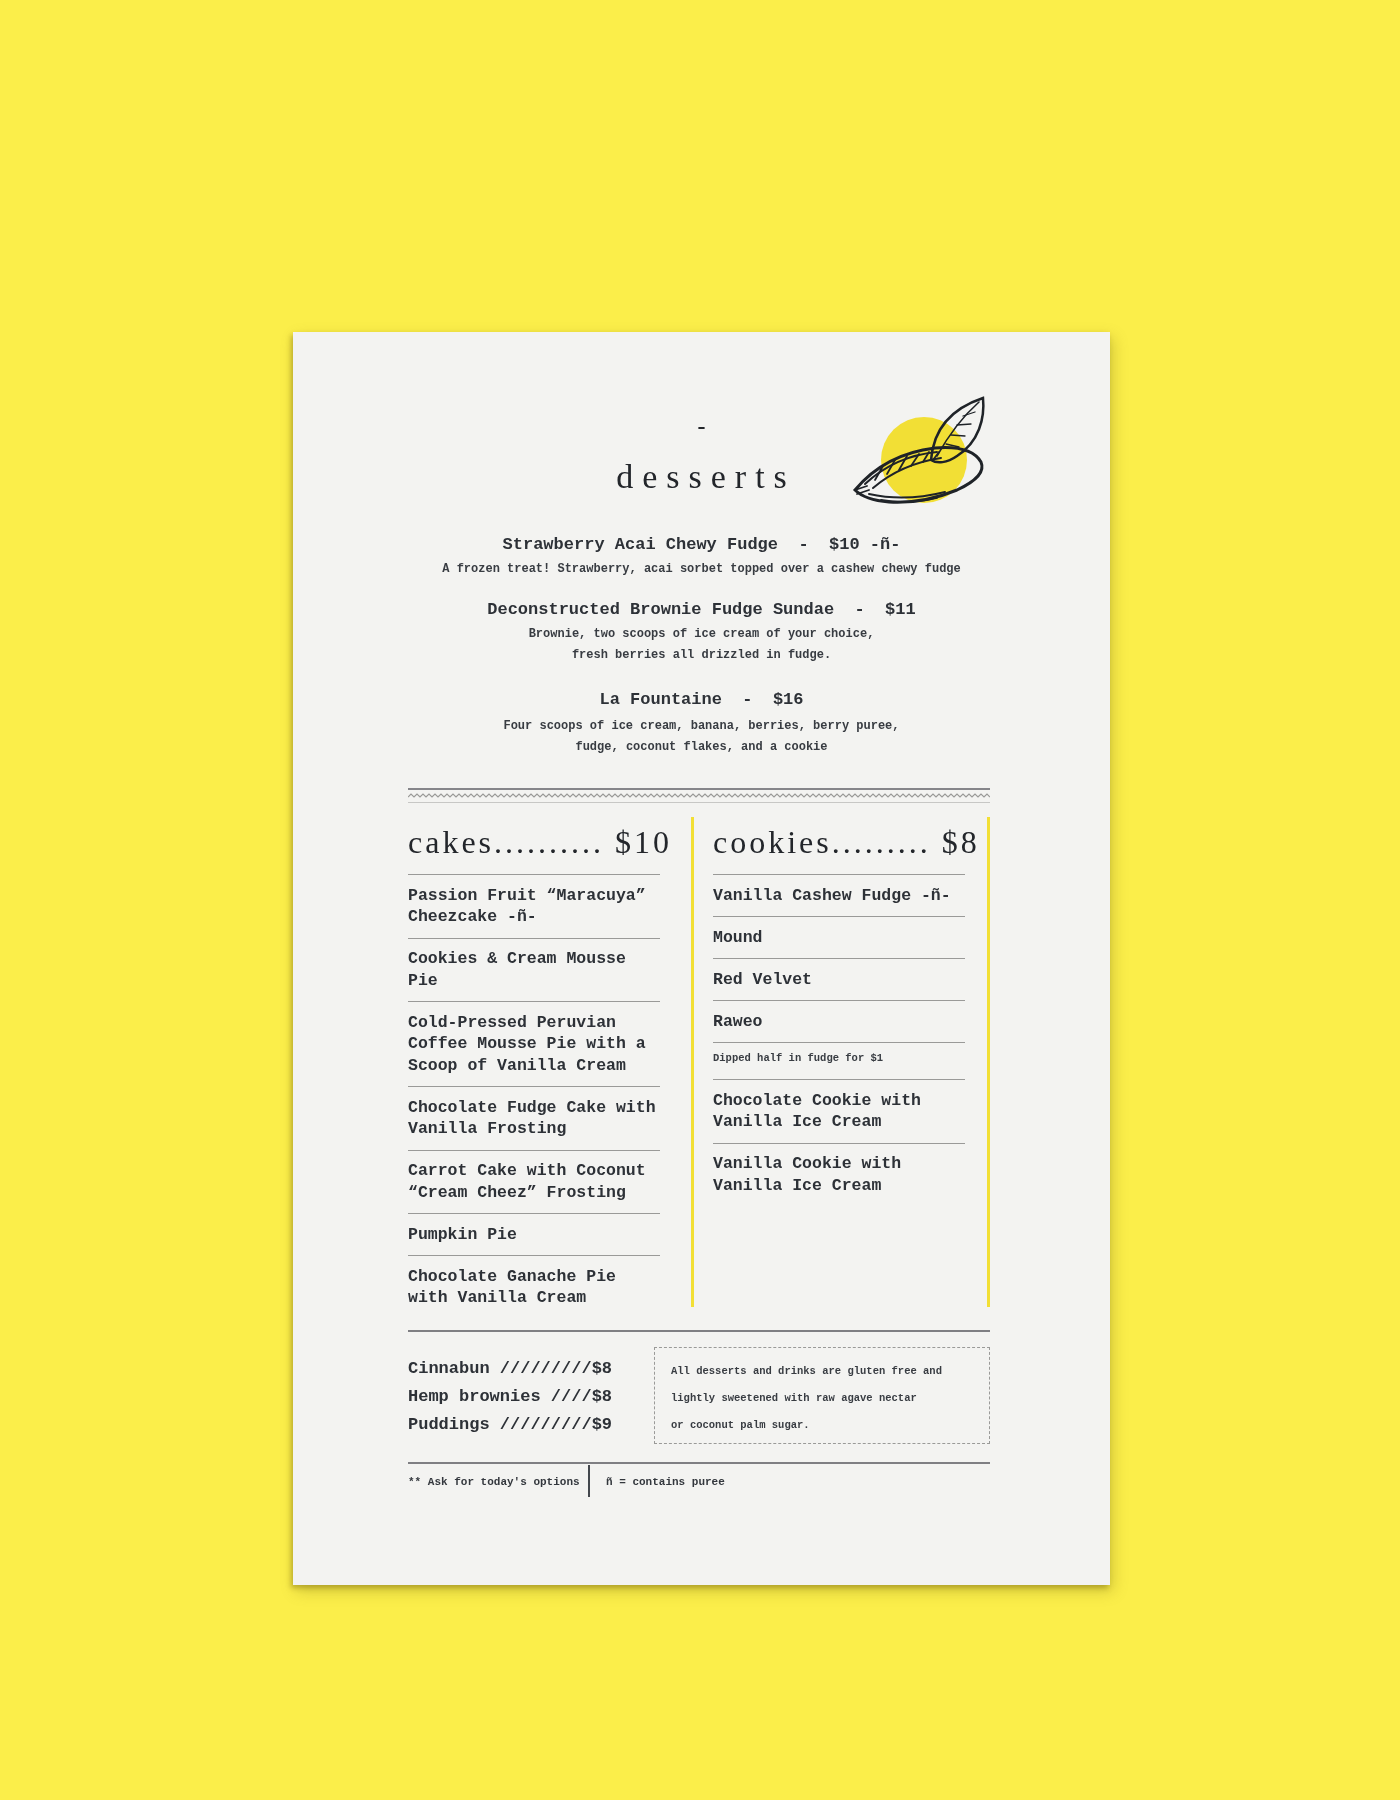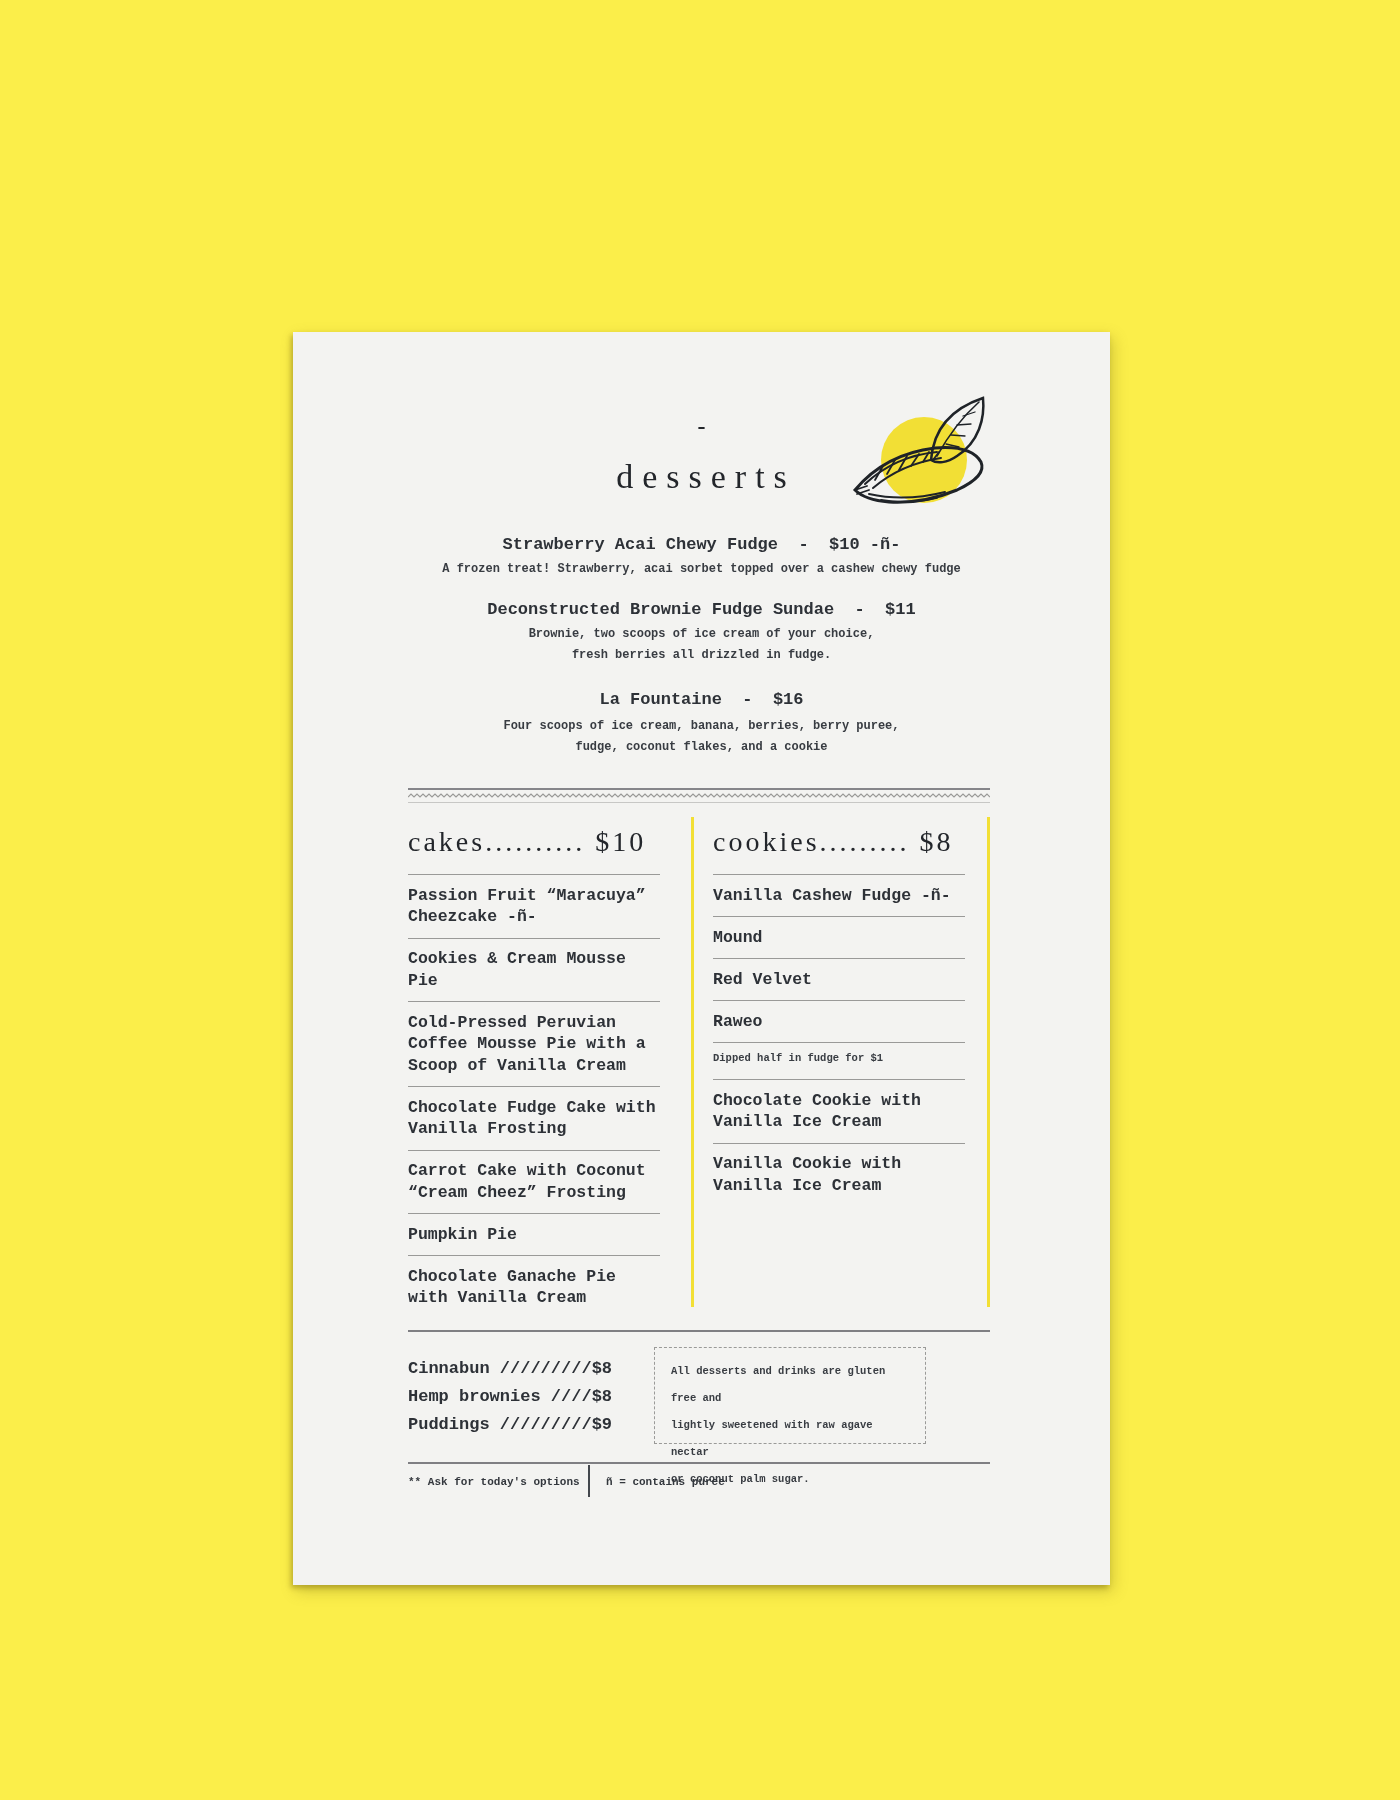--- a/index.html
+++ b/index.html
@@ -28,41 +28,41 @@
   
   .divider{left:115px;top:456px;width:582px;}
   .div-line{border-top:2.5px solid #85858a;}
   .div-zig{display:block;margin-top:3px;}
   .div-thin{border-top:1px solid #c7c7c5;margin-top:3px;}
   
   .col{width:252px;}
   .col-left{left:115px;top:492px;}
   .col-right{left:420px;top:492px;}
   .col-head{margin:0;font-family:"Liberation Serif","DejaVu Serif",serif;font-weight:400;
-    font-size:28px;line-height:36px;letter-spacing:3px;color:#23262b;white-space:pre;}
+    font-size:32px;line-height:36px;letter-spacing:3px;color:#23262b;white-space:pre;}
   .head-rule{border-top:1.5px solid #9a9a98;margin-top:14px;}
   ul.items{list-style:none;margin:0;padding:0;}
   ul.items li{
     font-weight:700;font-size:16.5px;line-height:21.5px;
     padding:9.5px 0 10px;border-bottom:1.5px solid #9a9a98;
     white-space:pre-line;color:#2d3137;
   }
   ul.items li.last{border-bottom:none;}
   .ics-head{margin-top:34px;font-size:27px;line-height:34px;letter-spacing:2.5px;}
   .ics-sub{margin-top:8px;font-weight:700;font-size:10.5px;line-height:14px;color:#383c42;}
   .head-rule2{border-top:1.5px solid #9a9a98;margin-top:14px;}
   .vline{width:2.5px;background:#F2DF35;top:485px;height:490px;}
   .vline-center{left:398px;}
   .vline-right{left:694px;}
   
   .rule-a{left:115px;top:998px;width:582px;border-top:2.5px solid #7f7f83;}
   .extras{left:115px;top:1023px;}
   .extras div{font-weight:700;font-size:17px;line-height:28px;color:#2d3137;white-space:pre;}
   .notebox{
-    left:361px;top:1015px;width:272px;height:97px;box-sizing:border-box;
+    left:361px;top:1015px;width:336px;height:97px;box-sizing:border-box;
     border:1.5px dashed #9a9a98;padding:10px 16px;
     font-weight:700;font-size:10.5px;line-height:27px;color:#383c42;
   }
   .rule-b{left:115px;top:1130px;width:582px;border-top:2px solid #7f7f83;}
   .footer-left{left:115px;top:1142px;font-weight:700;font-size:11px;line-height:16px;color:#33373d;}
   .footer-div{left:295px;top:1133px;width:1.5px;height:32px;background:#43474d;}
   .footer-right{left:313px;top:1142px;font-weight:700;font-size:11px;line-height:16px;color:#33373d;}
   svg .ln{fill:none;stroke:#1f2328;stroke-linecap:round;}
 </style>
 </head>

